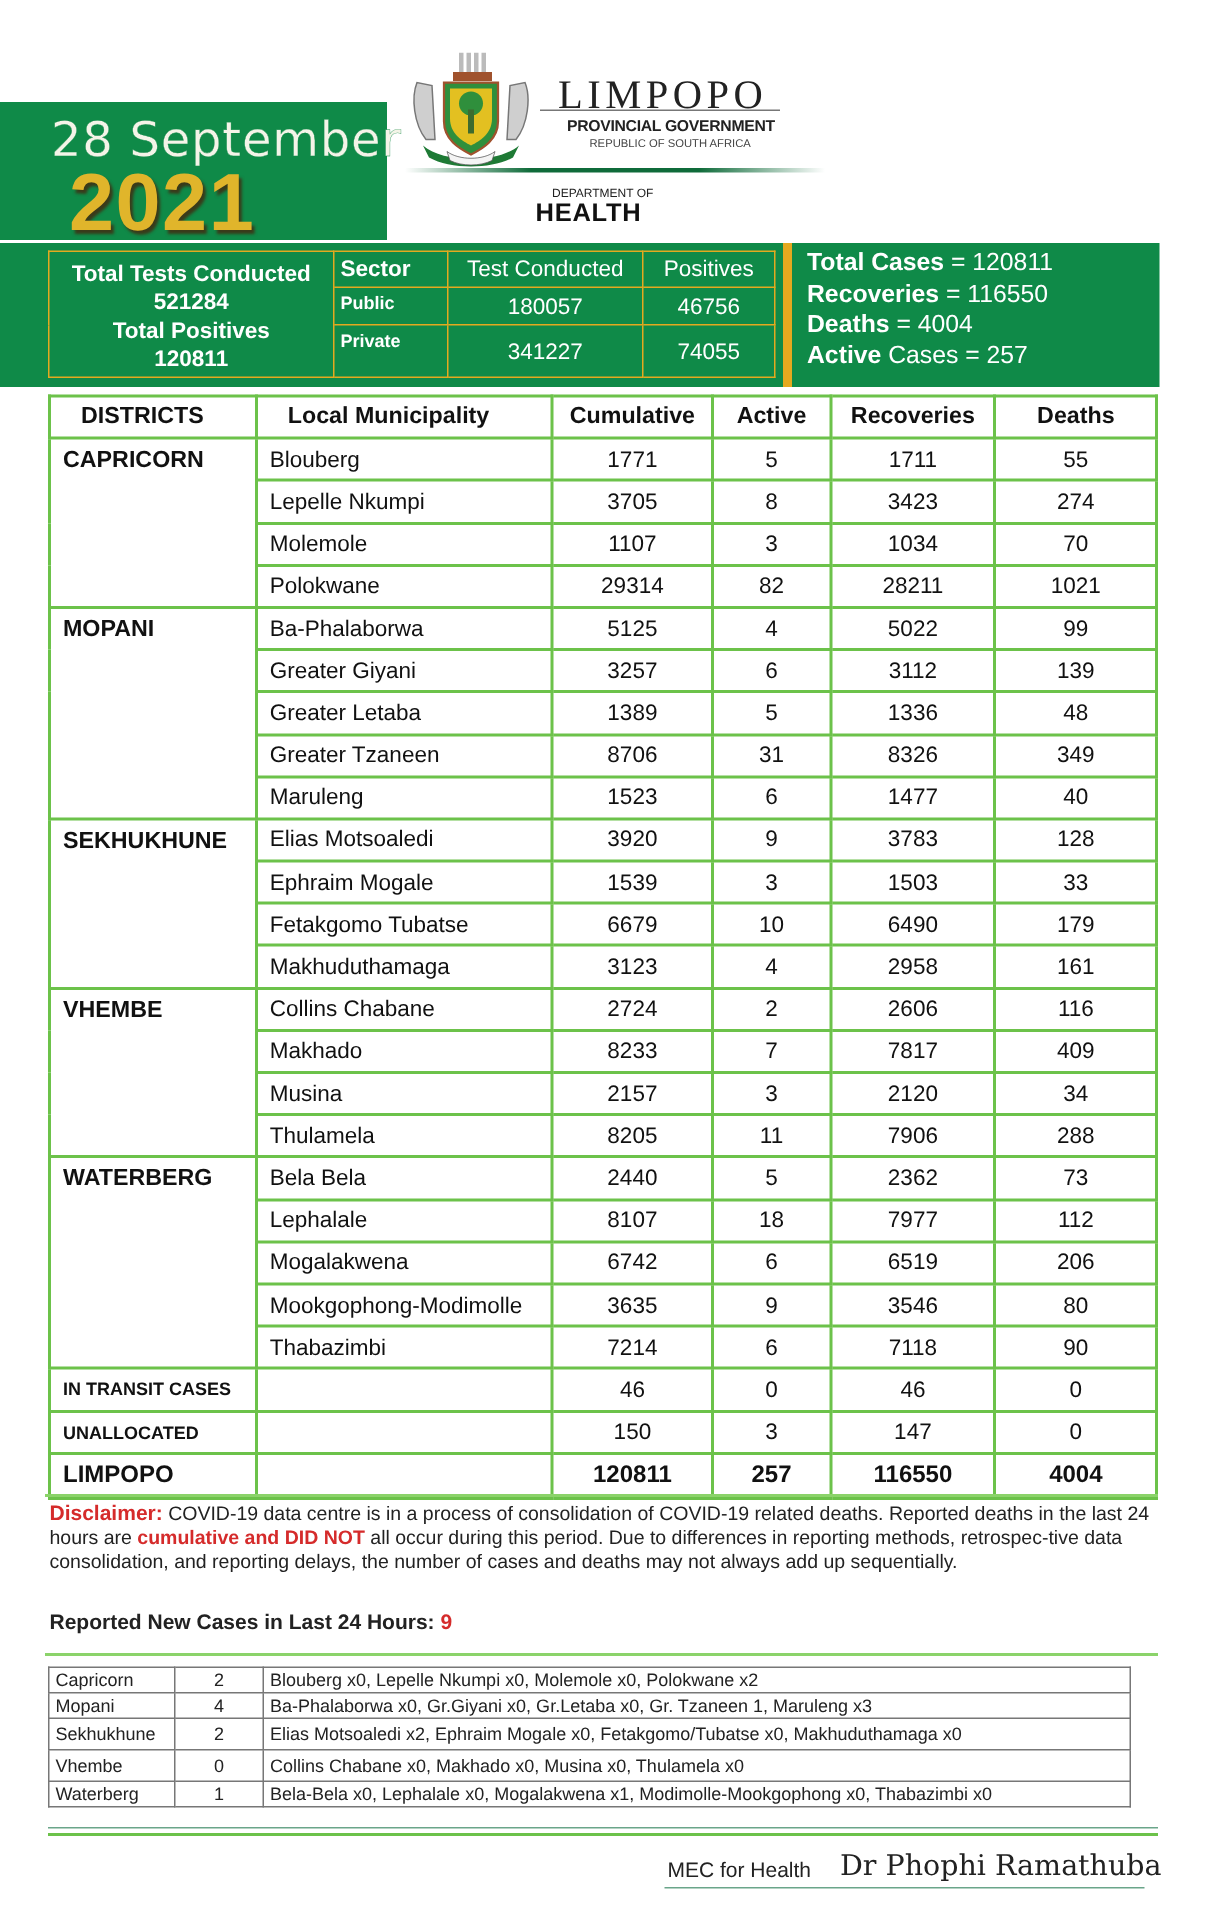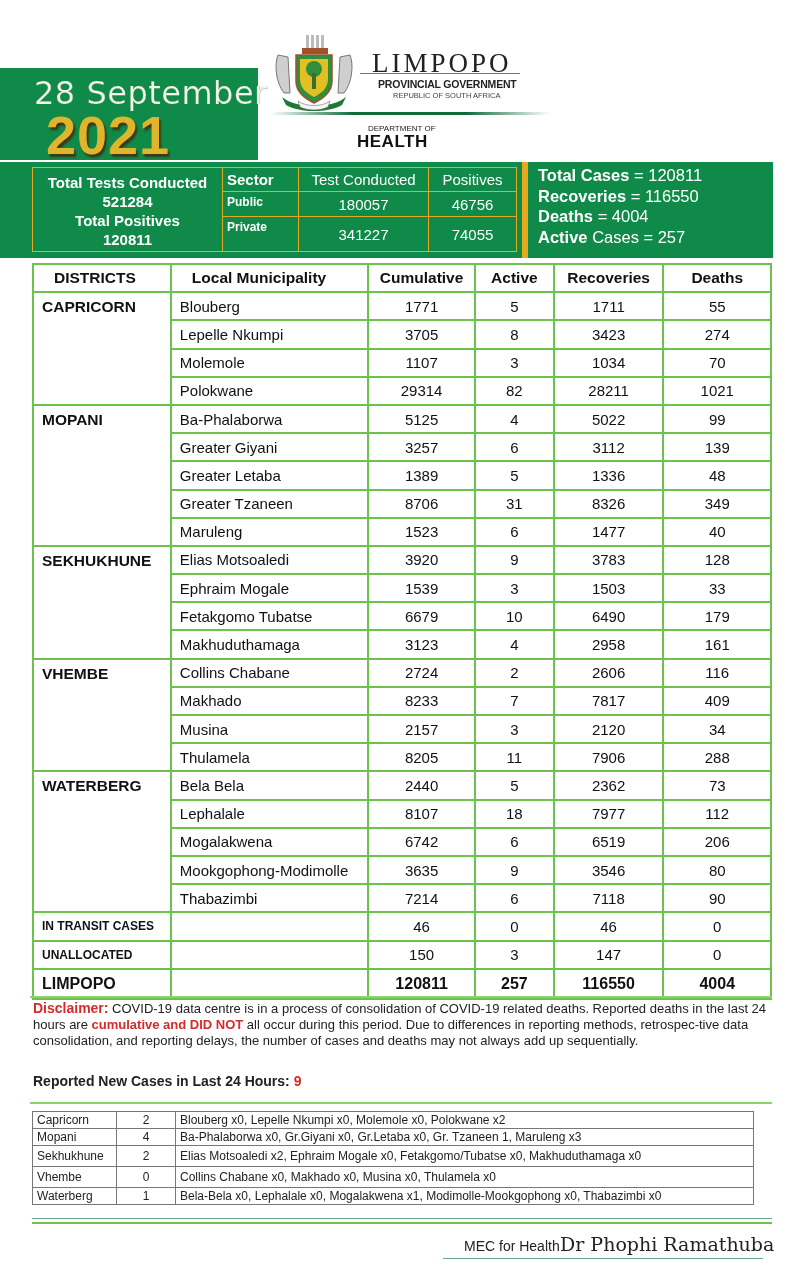--- a/index.html
+++ b/index.html
@@ -61,21 +61,21 @@
   
   .breakdown { position: absolute; left: 32px; top: 1111px; width: 722px; border-collapse: collapse; }
   .breakdown td { border: 1px solid #777; font-size: 12px; color: #222; height: 17px; padding: 0 4px; }
   .breakdown td.b-dist { width: 84px; }
   .breakdown td.b-num { width: 59px; text-align: center; }
   .breakdown tr.tall td { height: 21px; }
 
   
   .footer-rule1 { position: absolute; left: 400px; top: 1219px; width: 367px; height: 1px; background: #6aa58a; }
   .footer-rule2 { position: absolute; left: 400px; top: 1224px; width: 372px; height: 2px; background: #6cc24a; }
-  .footer-mec { position: absolute; left: 464px; top: 1238px; font-size: 14px; color: #222; }
+  .footer-mec { position: absolute; left: 445px; top: 1238px; font-size: 14px; color: #222; }
   .footer-sign { position: absolute; left: 560px; top: 1233px; font-family: "DejaVu Serif", serif; font-size: 19px; color: #222; }
   .footer-rule3 { position: absolute; left: 443px; top: 1258px; width: 320px; height: 1px; background: #6aa58a; }
 </style>
 </head>
 <body>
 
 <div class="date-banner"></div>
 <div class="date-day">28 September</div>
 <div class="date-year">2021</div>
 

